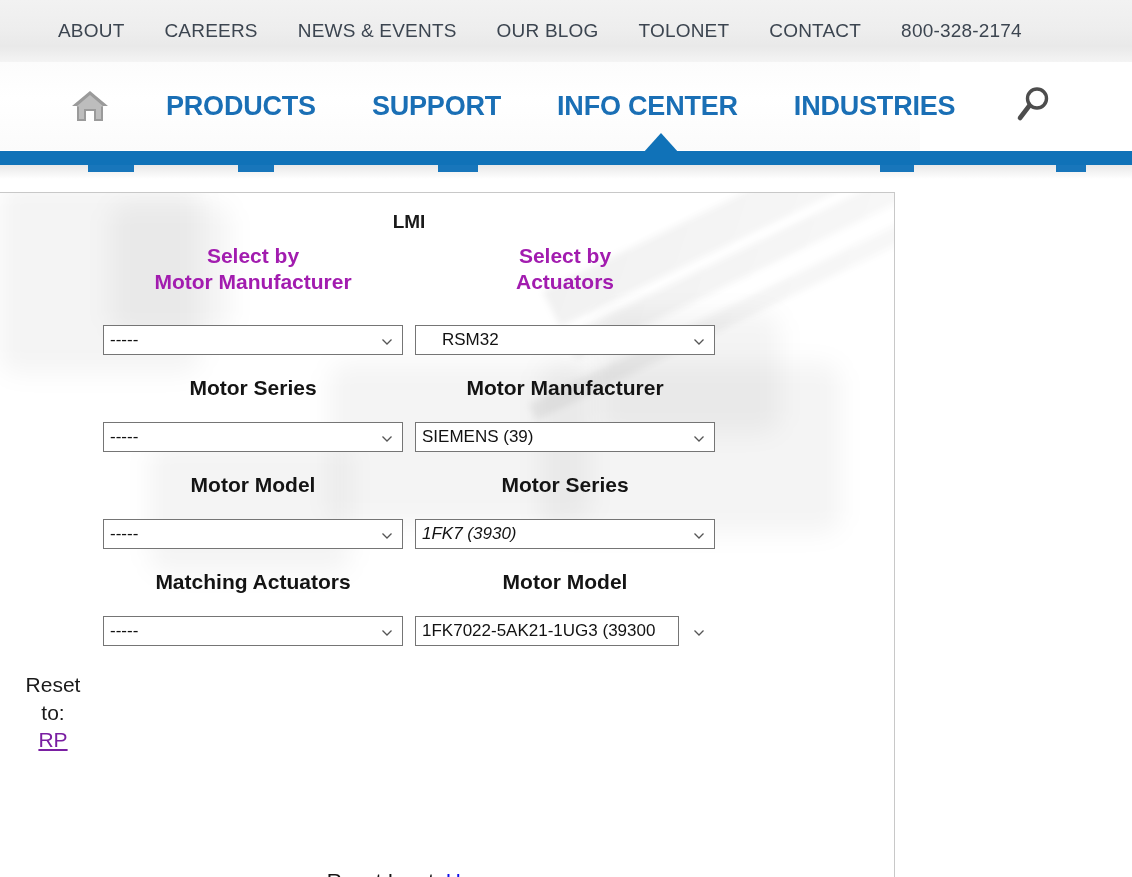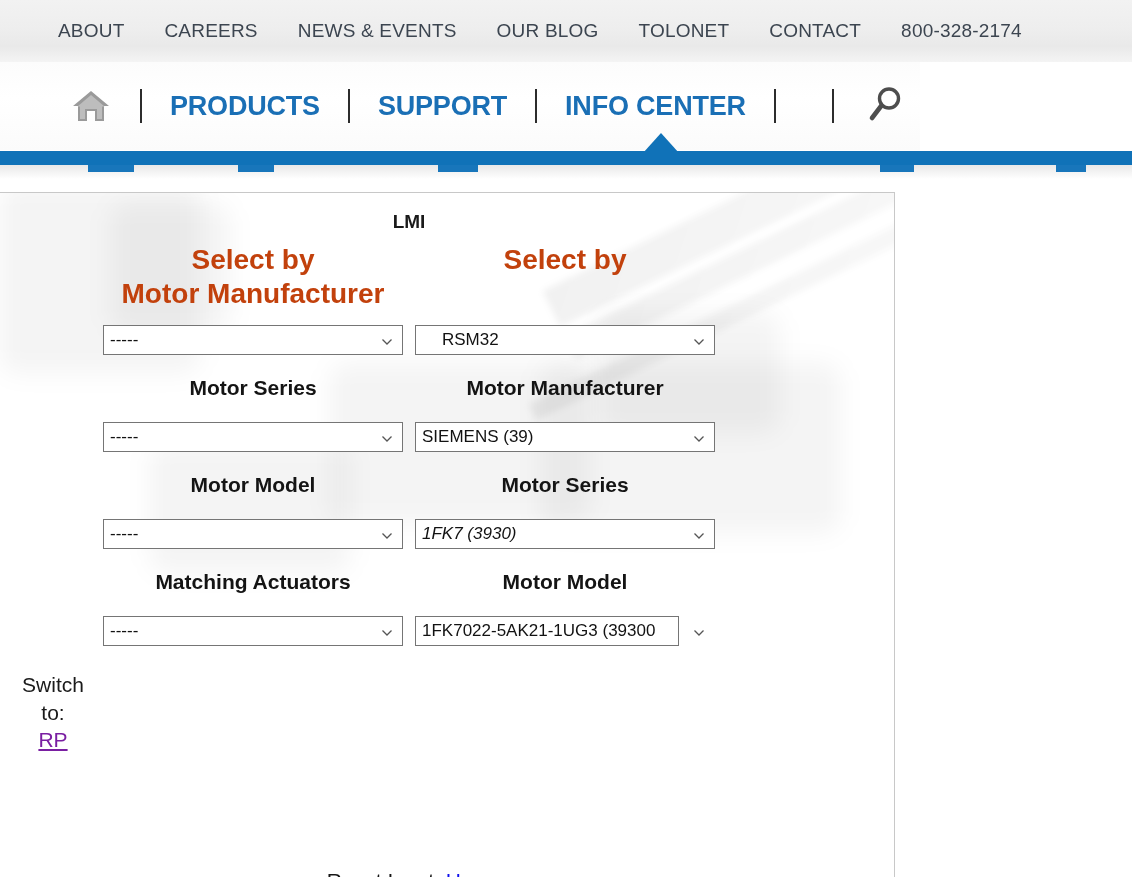--- a/index.html
+++ b/index.html
@@ -143,23 +143,23 @@
     left: 0; top: 18px;
     width: 818px;
     text-align: center;
     font-size: 19px;
     font-weight: bold;
     color: #1a1a1a;
   }
 
   .col-label {
     position: absolute;
-    font-size: 28px;
+    font-size: 21px;
     font-weight: bold;
-    color: #c2410c;
+    color: #a21caf;
     text-align: center;
     line-height: 1.22;
   }
   .fld-label {
     position: absolute;
     font-size: 21px;
     font-weight: bold;
     color: #141414;
     text-align: center;
   }
@@ -237,20 +237,21 @@
     </svg>
   </div>
 
   <div class="nav-sep"></div>
   <a class="nav-link">PRODUCTS</a>
   <div class="nav-sep"></div>
   <a class="nav-link">SUPPORT</a>
   <div class="nav-sep"></div>
   <a class="nav-link">INFO CENTER</a>
   <div class="nav-sep"></div>
+  <a class="nav-link">INDUSTRIES</a>
   <div class="nav-sep"></div>
 
   <div class="nav-search">
     <svg width="42" height="42" viewBox="0 0 42 42" aria-hidden="true">
       <circle cx="26" cy="13.5" r="9.5" fill="none" stroke="#4d4d4d" stroke-width="3.4"></circle>
       <line x1="18.5" y1="20.5" x2="9" y2="33" stroke="#4d4d4d" stroke-width="4.6" stroke-linecap="round"></line>
     </svg>
   </div>
 </div>
 
@@ -282,20 +283,21 @@
   <div class="form-area">
 
     <div class="lmi-title">LMI</div>
 
     <div class="col-label" style="left:103px; top:50px; width:300px;">
       <div>Select by</div>
       <div>Motor Manufacturer</div>
     </div>
     <div class="col-label" style="left:415px; top:50px; width:300px;">
       <div>Select by</div>
+      <div>Actuators</div>
     </div>
 
     <div class="combo-wrap" style="left:103px; top:132px;">
       <select class="combo" style="left:0; top:0; width:300px;">
         <option>-----</option>
       </select>
       <svg class="combo-caret" viewBox="0 0 12 12" style="left:278px; top:11px;">
         <path d="M1.5 3.5 L6 8 L10.5 3.5" fill="none" stroke="#555" stroke-width="1.3"></path>
       </svg>
     </div>
@@ -363,21 +365,21 @@
     <div class="combo-wrap" style="left:415px; top:423px;">
       <select class="combo" style="left:0; top:0; width:264px;">
         <option>1FK7022-5AK21-1UG3 (39300</option>
       </select>
       <svg class="combo-caret" viewBox="0 0 12 12" style="left:278px; top:11px;">
         <path d="M1.5 3.5 L6 8 L10.5 3.5" fill="none" stroke="#555" stroke-width="1.3"></path>
       </svg>
     </div>
 
     <div class="switch-block">
-      <div>Switch</div>
+      <div>Reset</div>
       <div>to:</div>
       <a class="switch-link">RP</a>
     </div>
 
     <div class="reset-line">
       <span>Reset Input:</span>
       <a class="reset-link">Here</a>
     </div>
 
   </div>

